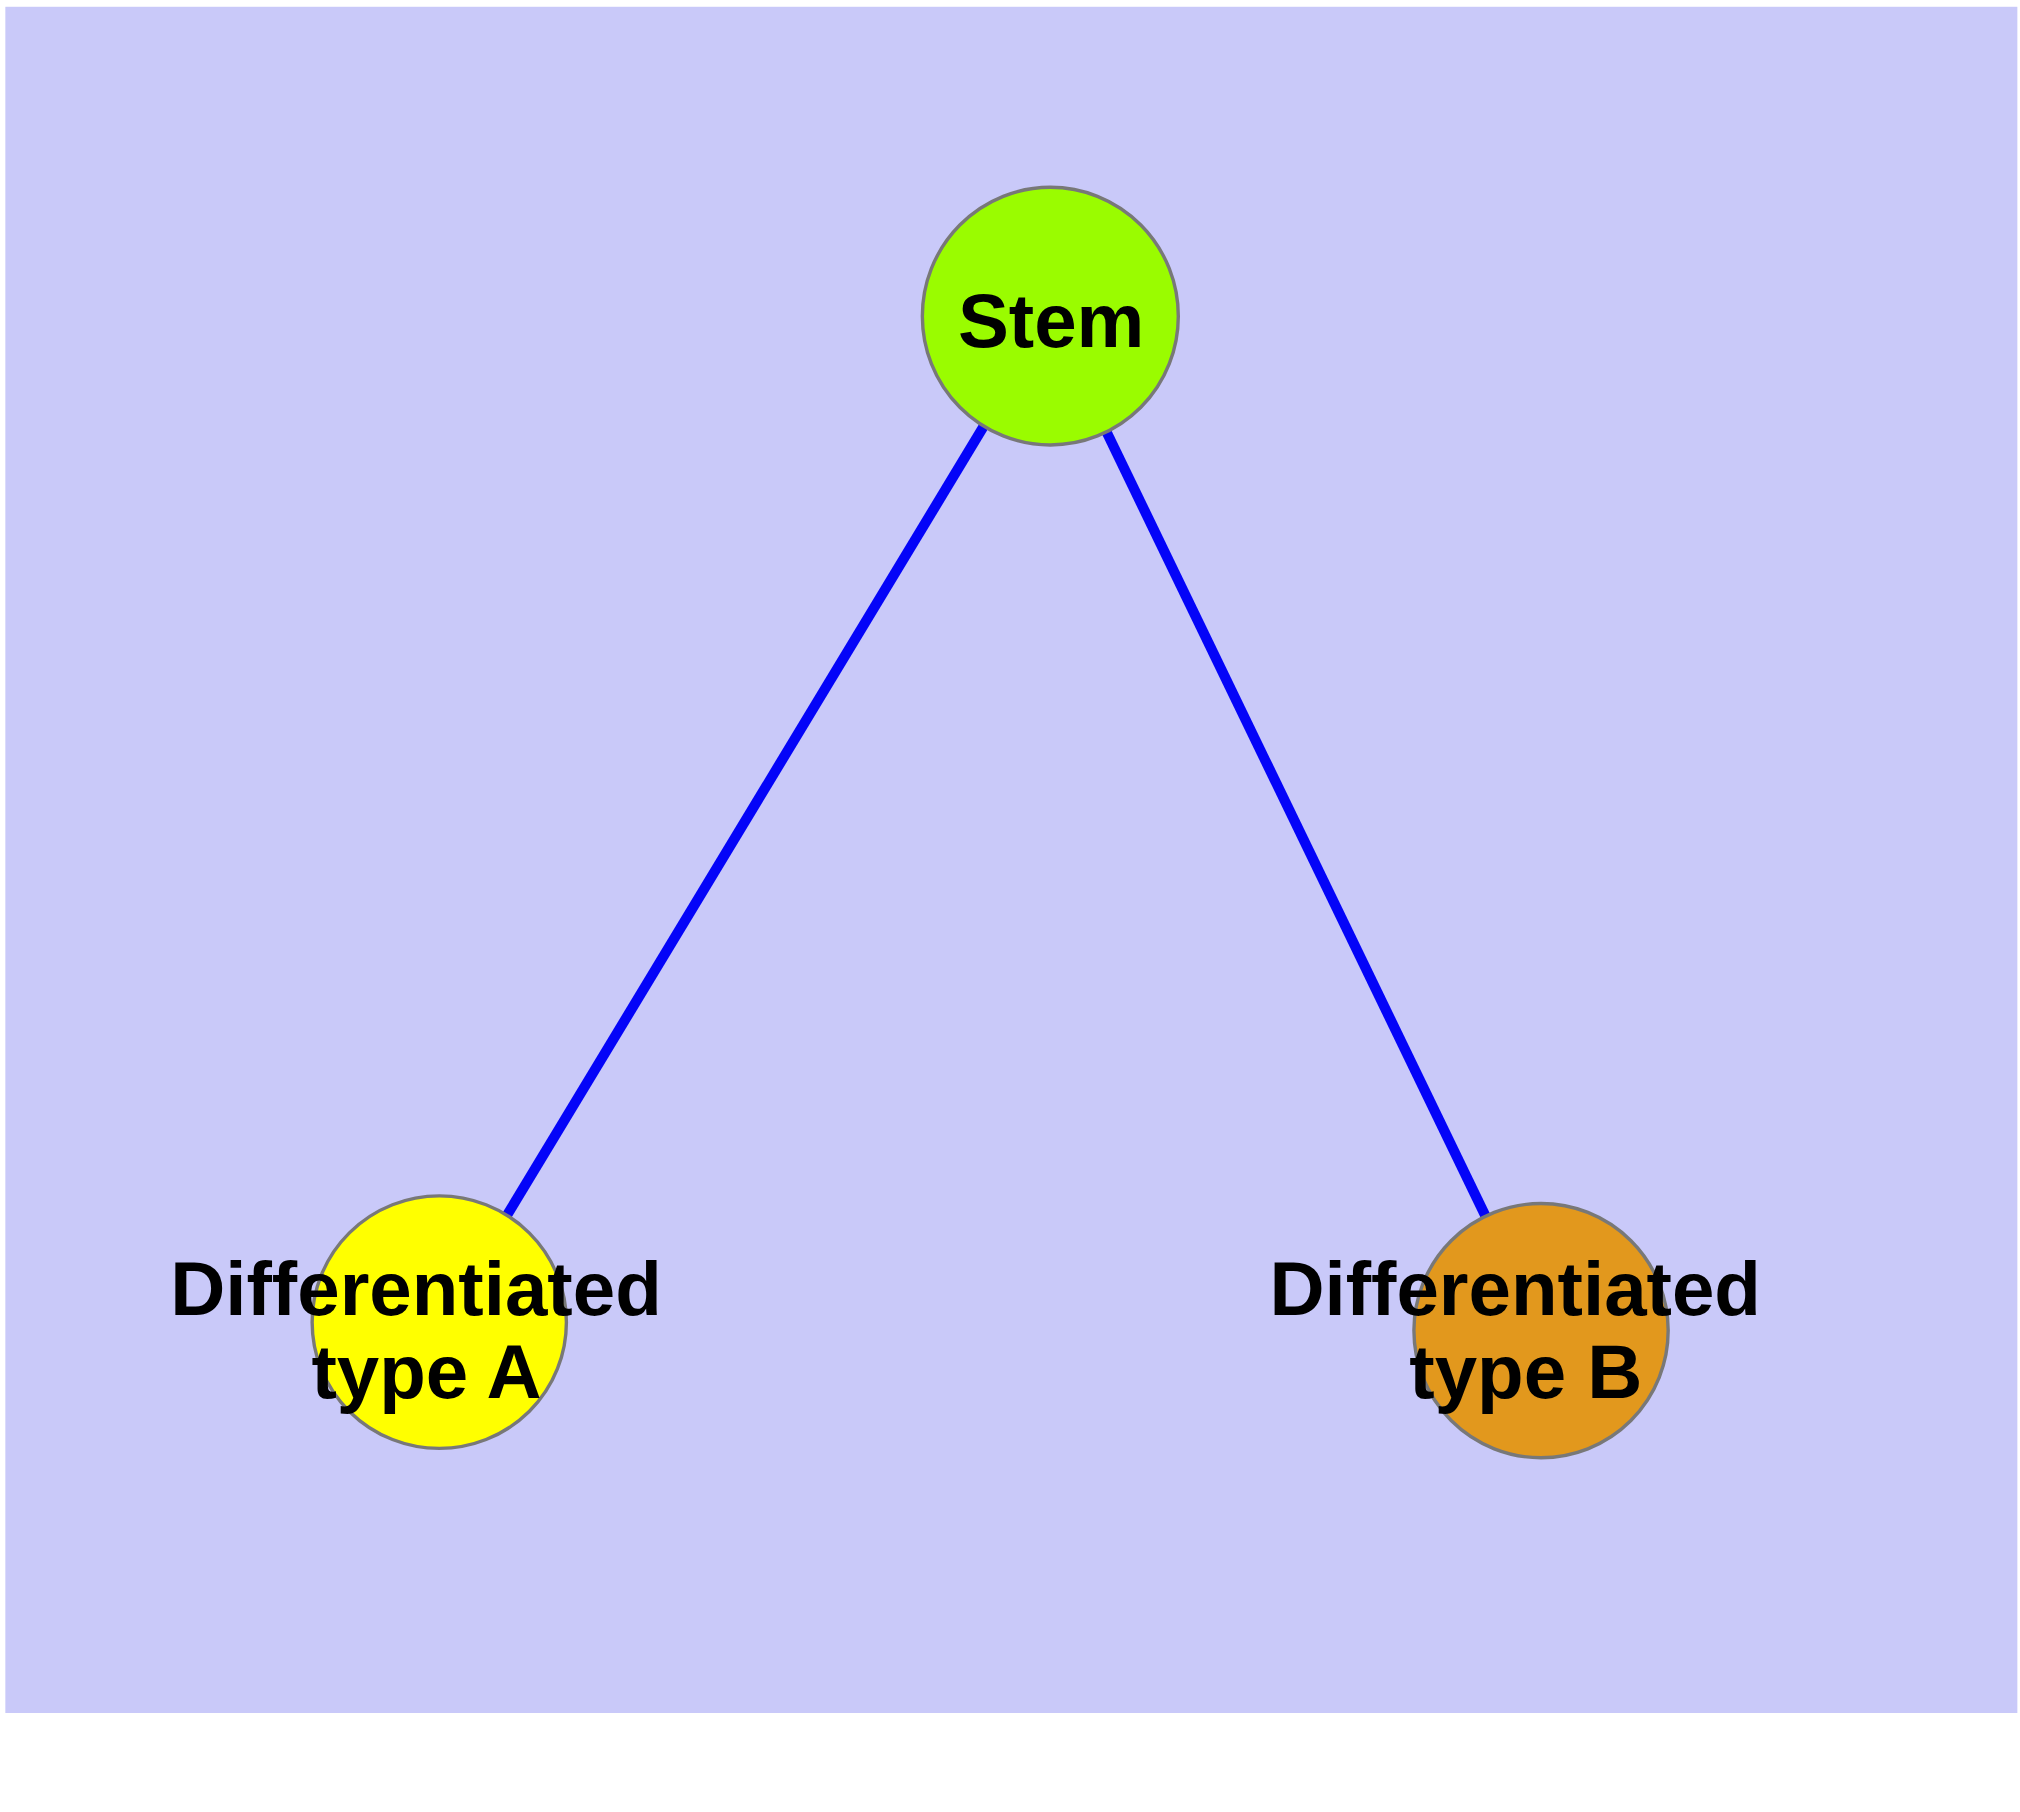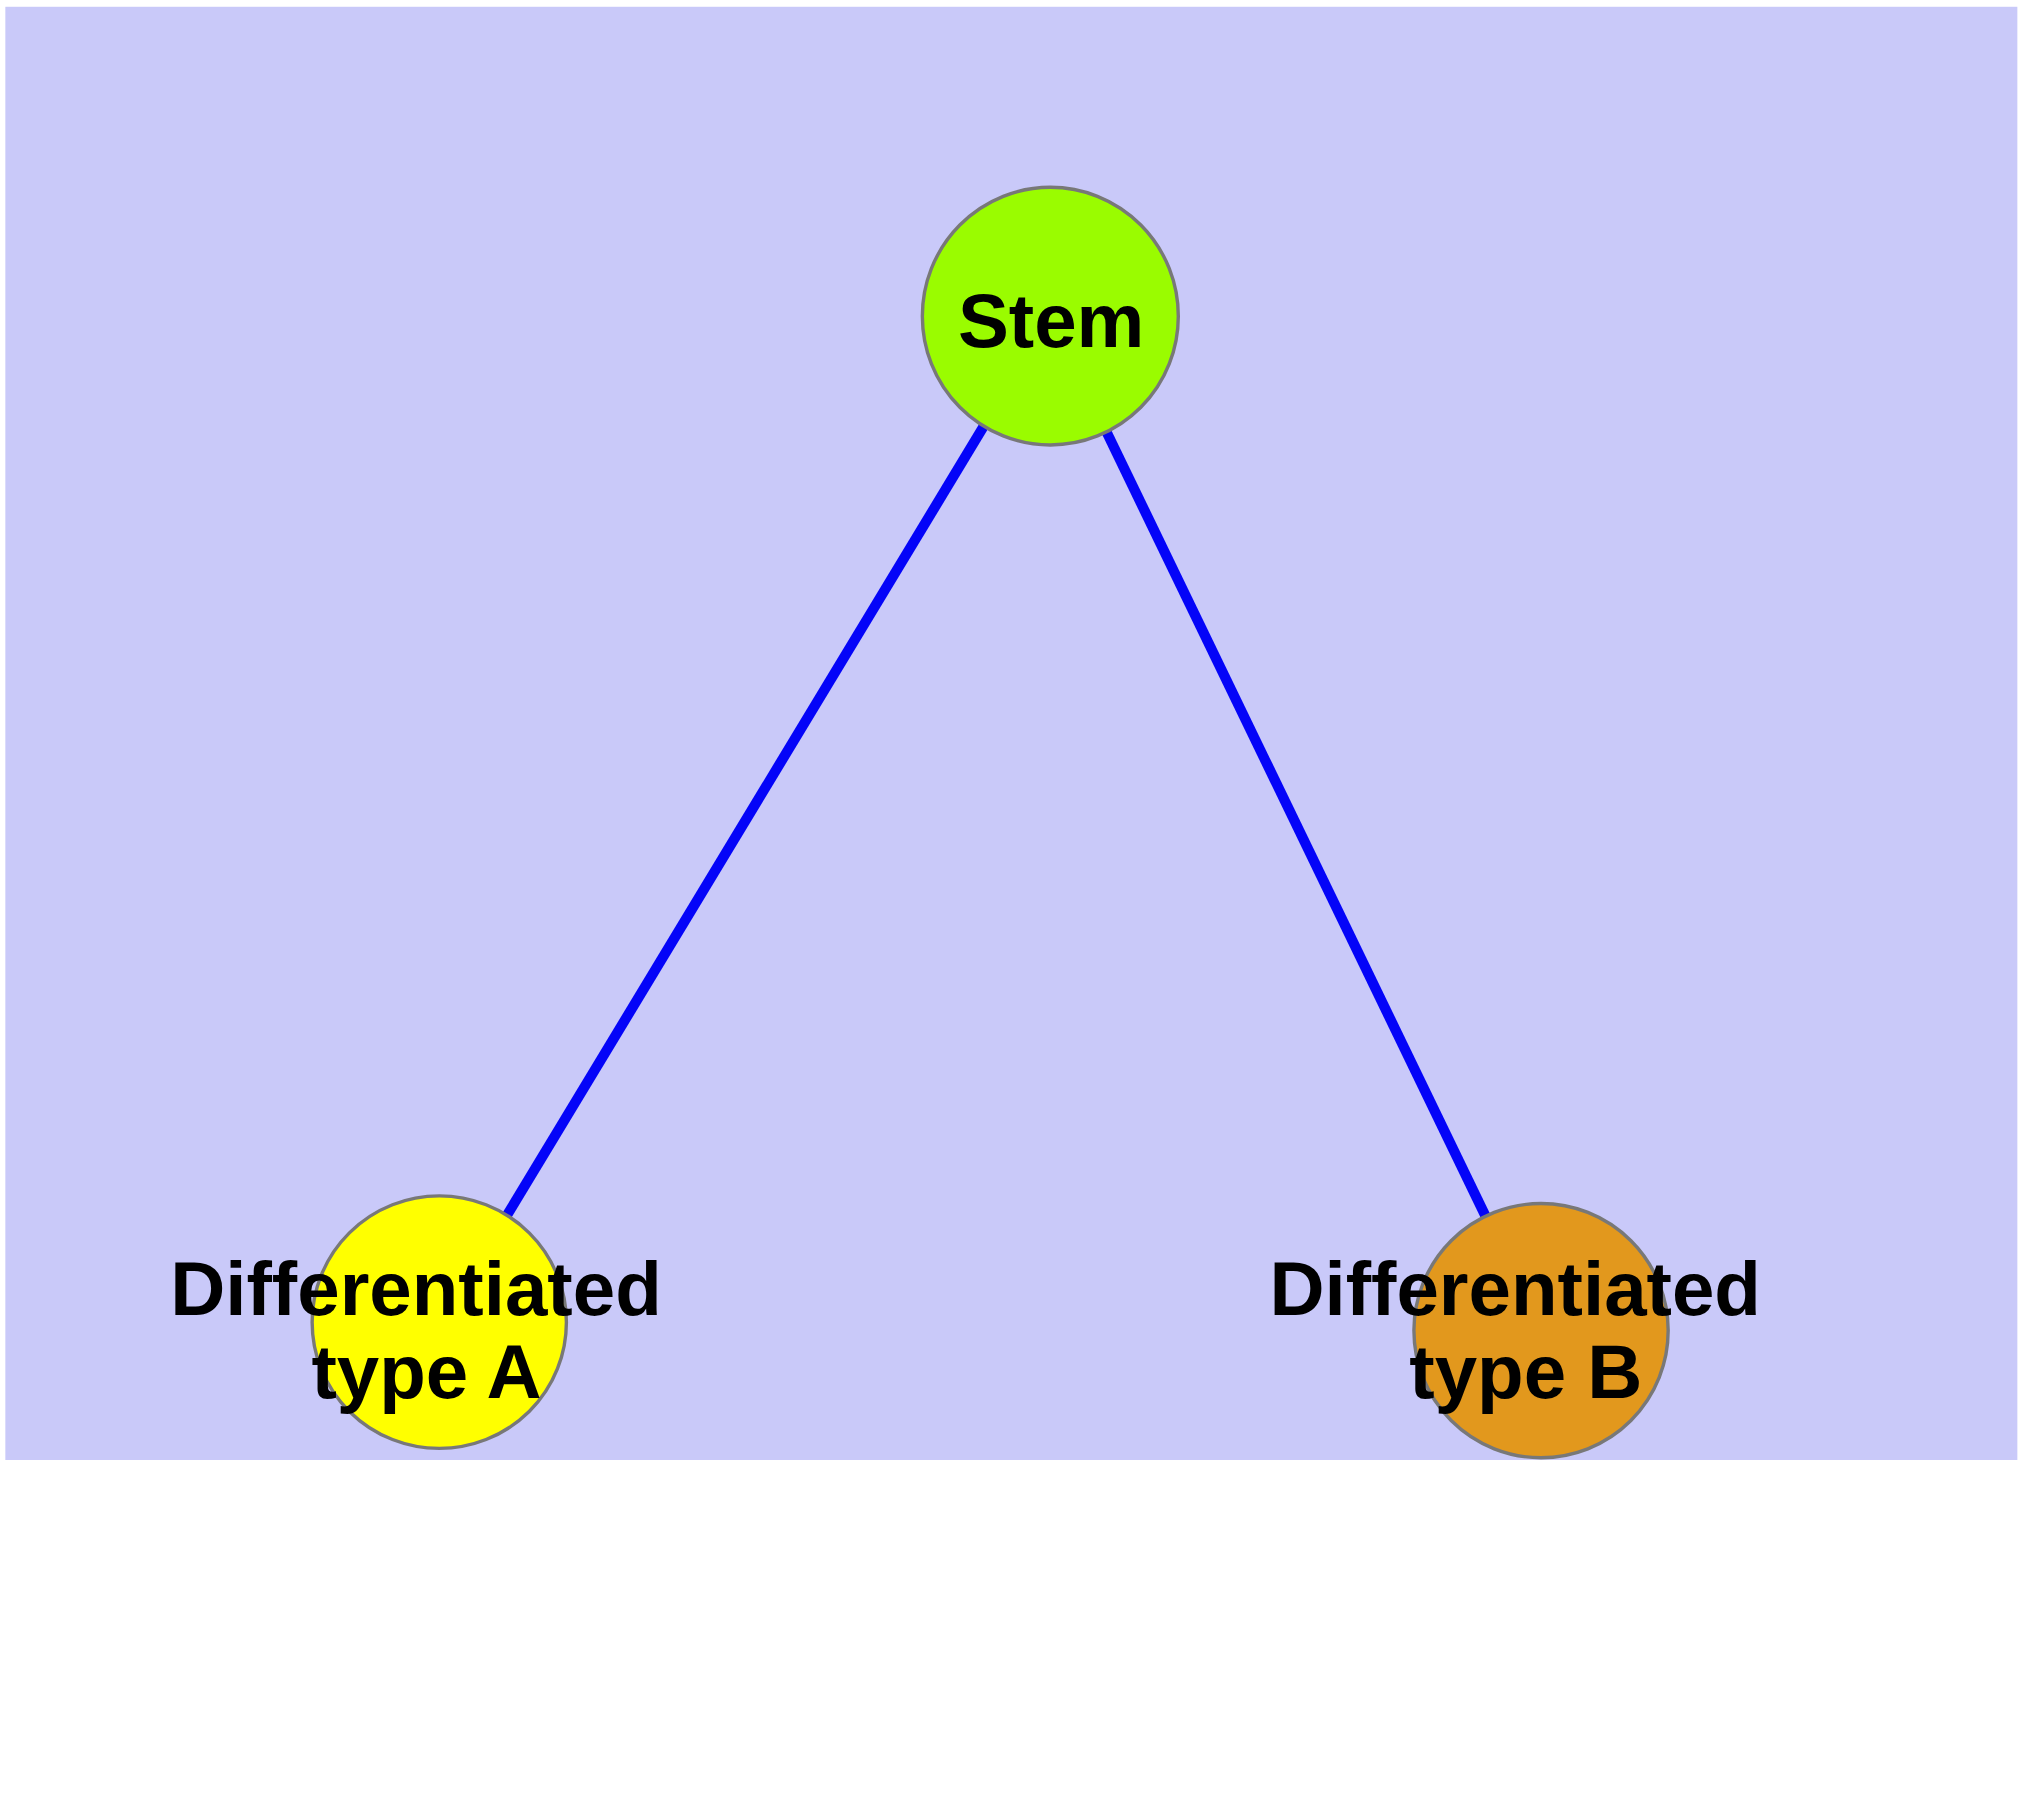--- a/index.html
+++ b/index.html
@@ -3,21 +3,21 @@
 <meta charset="utf-8">
 <style>
   html, body {
     margin: 0;
     padding: 0;
     background: #ffffff;
   }
   .page {
     position: relative;
     width: 2021px;
-    height: 1460px;
+    height: 1713px;
     background: #ffffff;
     overflow: hidden;
     font-family: "Liberation Sans", "DejaVu Sans", sans-serif;
   }
   svg.diagram {
     position: absolute;
     left: 0;
     top: 0;
     display: block;
   }

